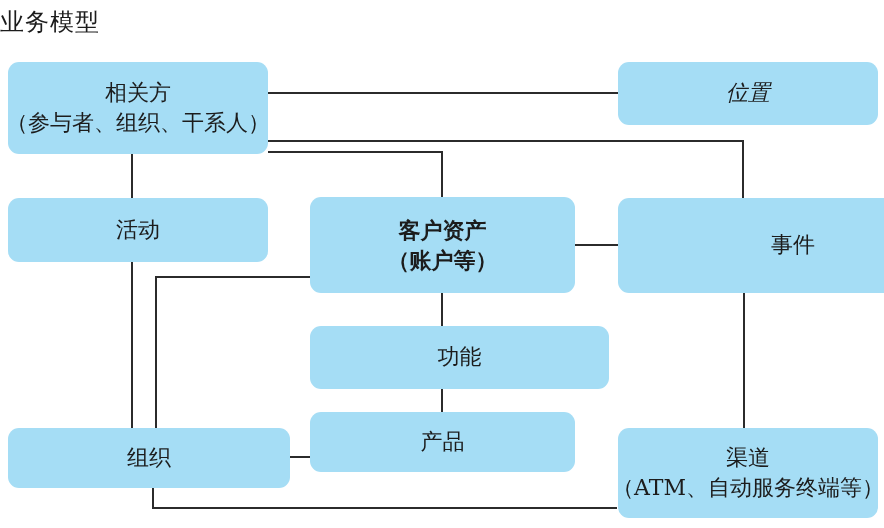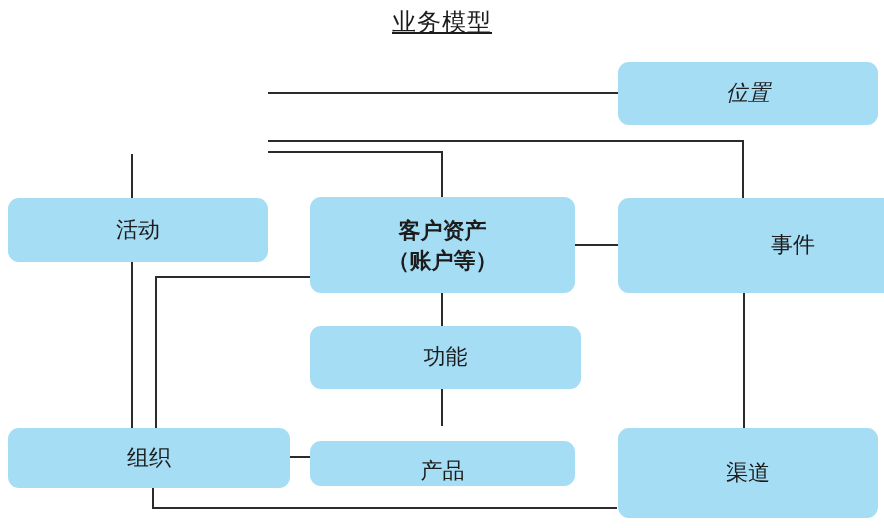--- a/index.html
+++ b/index.html
@@ -6,25 +6,24 @@
   .stage{
     position:relative;
     width:884px;height:528px;
     background:#ffffff;
     font-family:"DejaVu Serif","Liberation Serif",serif;
     color:#1c1c1c;
     overflow:hidden;
   }
   .title{
     position:absolute;left:0;top:6px;width:884px;
-    text-align:center;
+    text-align:left;
     font-size:24px;
     letter-spacing:1px;
     color:#1c1c1c;
-    text-decoration:underline;
   }
   .wires{
     position:absolute;left:0;top:0;width:884px;height:528px;
   }
   .wires polyline{
     fill:none;
     stroke:#2b2b2b;
     stroke-width:2;
   }
   .node{
@@ -38,23 +37,23 @@
     text-align:center;
     font-size:22px;
     line-height:1.38;
     white-space:nowrap;
   }
   #n-stakeholders{left:8px;  top:62px;  width:260px; height:92px;}
   #n-location    {left:618px;top:62px;  width:260px; height:63px;font-style:italic;}
   #n-activity    {left:8px;  top:198px; width:260px; height:64px;}
   #n-assets      {left:310px;top:197px; width:265px; height:96px;font-weight:bold;}
   #n-event       {left:618px;top:198px; width:260px; height:95px;padding-left:45px;}
-  #n-function    {left:310px;top:326px; width:271px; height:63px;}
+  #n-function    {left:310px;top:326px; width:299px; height:63px;}
   #n-organization{left:8px;  top:428px; width:282px; height:60px;}
-  #n-product     {left:310px;top:441px; width:265px; height:45px;justify-content:flex-end;}
+  #n-product     {left:310px;top:412px; width:265px; height:60px;}
   #n-channel     {left:618px;top:428px; width:260px; height:90px;justify-content:center;}
 </style>
 </head>
 <body>
 
 <div class="stage">
 
   <div class="title">业务模型</div>
 
   <svg class="wires" viewBox="0 0 884 528" xmlns="http://www.w3.org/2000/svg">
@@ -65,20 +64,24 @@
     <polyline points="132,262 132,428"></polyline>
     <polyline points="310,277 156,277 156,428"></polyline>
     <polyline points="575,245 618,245"></polyline>
     <polyline points="442,293 442,326"></polyline>
     <polyline points="442,389 442,426"></polyline>
     <polyline points="268,457 310,457"></polyline>
     <polyline points="153,488 153,508 617,508"></polyline>
     <polyline points="744,293 744,428"></polyline>
   </svg>
 
+  <div class="node" id="n-stakeholders">
+    <div>相关方</div>
+    <div>（参与者、组织、干系人）</div>
+  </div>
 
   <div class="node" id="n-location">
     <div>位置</div>
   </div>
 
   <div class="node" id="n-activity">
     <div>活动</div>
   </div>
 
   <div class="node" id="n-assets">
@@ -97,15 +100,16 @@
   <div class="node" id="n-organization">
     <div>组织</div>
   </div>
 
   <div class="node" id="n-product">
     <div>产品</div>
   </div>
 
   <div class="node" id="n-channel">
     <div>渠道</div>
+    <div>（ATM、自动服务终端等）</div>
   </div>
 
 </div>
 
 </body></html>

